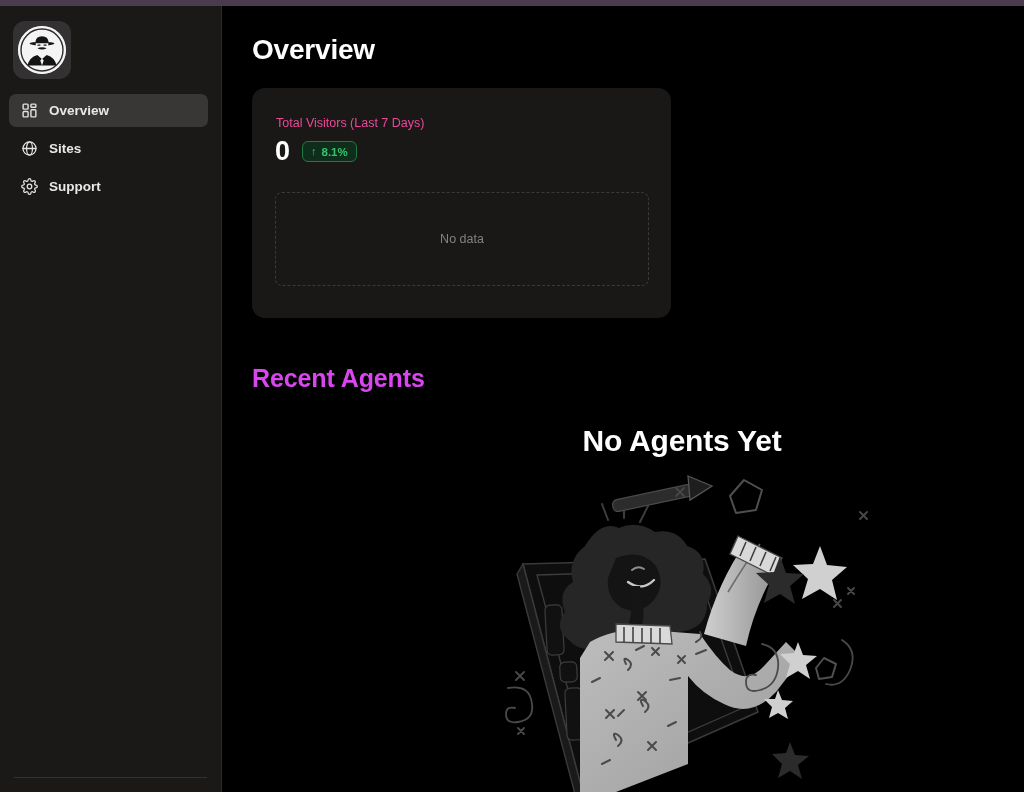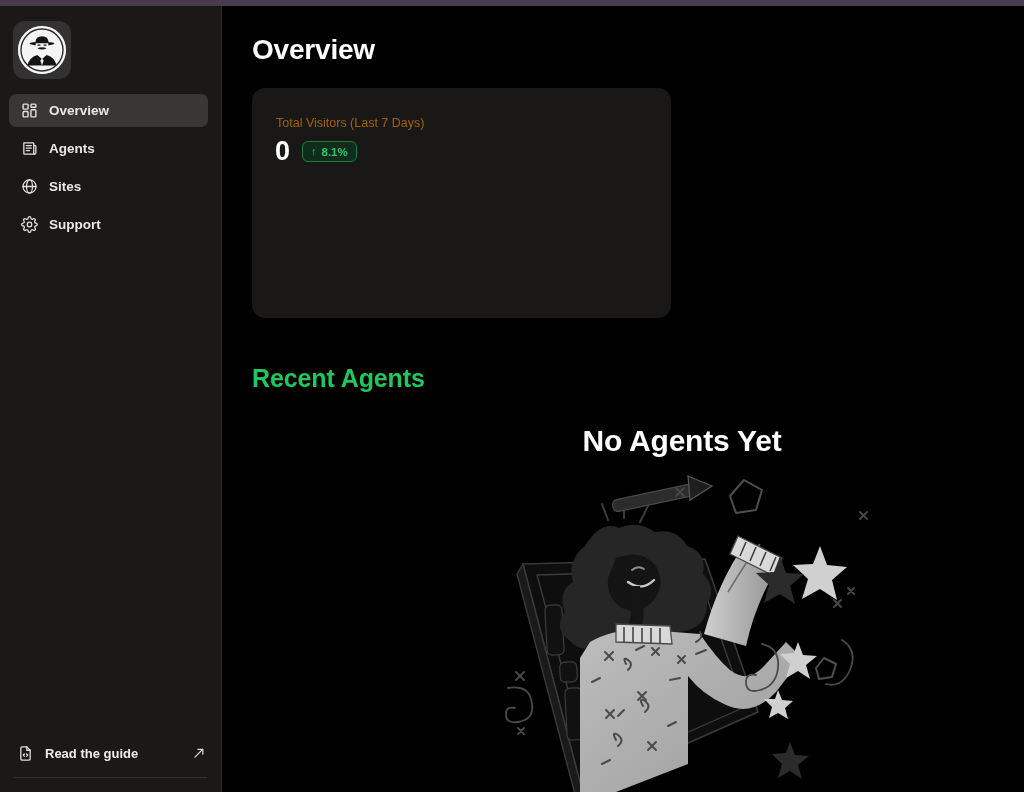--- a/index.html
+++ b/index.html
@@ -141,21 +141,21 @@
     top: 82px; left: 30px;
     width: 419px;
     height: 230px;
     background: #191817;
     border-radius: 13px;
   }
   .stat-label {
     position: absolute;
     top: 28px; left: 24px;
     font-size: 12.5px;
-    color: #a16207;
+    color: #ec4899;
   }
   .stat-row {
     position: absolute;
     top: 50px; left: 23px;
     display: flex;
     align-items: center;
     gap: 12px;
   }
   .stat-value {
     font-size: 27px;
@@ -190,21 +190,21 @@
     justify-content: center;
     color: #82827f;
     font-size: 12.5px;
   }
 
   .section-title {
     position: absolute;
     top: 358px; left: 30px;
     font-size: 25px;
     font-weight: 700;
-    color: #22c55e;
+    color: #d946ef;
     letter-spacing: -0.1px;
   }
 
   .empty-state {
     position: absolute;
     top: 400px; left: 0;
     width: 802px;
     height: 392px;
   }
   .empty-title {
@@ -267,32 +267,20 @@
           <svg width="17" height="17" viewBox="0 0 24 24" fill="none" stroke="currentColor" stroke-width="2" stroke-linecap="round" stroke-linejoin="round">
             <rect x="3" y="3" width="7" height="7" rx="1.2"></rect>
             <rect x="14" y="3" width="7" height="4.5" rx="1.2"></rect>
             <rect x="14" y="11" width="7" height="10" rx="1.2"></rect>
             <rect x="3" y="13.5" width="7" height="7.5" rx="1.2"></rect>
           </svg>
         </span>
         <span>Overview</span>
       </div>
 
-      <div class="nav-item">
-        <span class="nav-icon">
-          <svg width="17" height="17" viewBox="0 0 24 24" fill="none" stroke="currentColor" stroke-width="1.8" stroke-linecap="round" stroke-linejoin="round">
-            <path d="M4 4h13a1 1 0 0 1 1 1v14a1 1 0 0 0 1 1H5a1 1 0 0 1-1-1z"></path>
-            <path d="M18 8h2a1 1 0 0 1 1 1v9a2 2 0 0 1-2 2"></path>
-            <line x1="7.5" y1="8" x2="14.5" y2="8"></line>
-            <line x1="7.5" y1="11.5" x2="14.5" y2="11.5"></line>
-            <line x1="7.5" y1="15" x2="12" y2="15"></line>
-          </svg>
-        </span>
-        <span>Agents</span>
-      </div>
 
       <div class="nav-item">
         <span class="nav-icon">
           <svg width="17" height="17" viewBox="0 0 24 24" fill="none" stroke="currentColor" stroke-width="1.8" stroke-linecap="round" stroke-linejoin="round">
             <circle cx="12" cy="12" r="9.2"></circle>
             <line x1="2.8" y1="12" x2="21.2" y2="12"></line>
             <ellipse cx="12" cy="12" rx="4.2" ry="9.2"></ellipse>
           </svg>
         </span>
         <span>Sites</span>
@@ -305,56 +293,42 @@
             <path d="M19.4 15a1.6 1.6 0 0 0 .32 1.77l.06.06a2 2 0 1 1-2.83 2.83l-.06-.06A1.6 1.6 0 0 0 15 19.4a1.6 1.6 0 0 0-.97 1.47V21a2 2 0 1 1-4 0v-.09A1.6 1.6 0 0 0 9 19.4a1.6 1.6 0 0 0-1.77.33l-.06.06a2 2 0 1 1-2.83-2.83l.06-.06A1.6 1.6 0 0 0 4.6 15a1.6 1.6 0 0 0-1.47-.97H3a2 2 0 1 1 0-4h.09A1.6 1.6 0 0 0 4.6 9a1.6 1.6 0 0 0-.33-1.77l-.06-.06a2 2 0 1 1 2.83-2.83l.06.06A1.6 1.6 0 0 0 9 4.6a1.6 1.6 0 0 0 .97-1.47V3a2 2 0 1 1 4 0v.09A1.6 1.6 0 0 0 15 4.6a1.6 1.6 0 0 0 1.77-.33l.06-.06a2 2 0 1 1 2.83 2.83l-.06.06A1.6 1.6 0 0 0 19.4 9v0a1.6 1.6 0 0 0 1.47.97H21a2 2 0 1 1 0 4h-.09a1.6 1.6 0 0 0-1.47.97z"></path>
           </svg>
         </span>
         <span>Support</span>
       </div>
 
     </nav>
 
     <div class="sidebar-footer">
 
-      <div class="footer-row">
-        <span class="nav-icon">
-          <svg width="17" height="17" viewBox="0 0 24 24" fill="none" stroke="currentColor" stroke-width="1.8" stroke-linecap="round" stroke-linejoin="round">
-            <path d="M14 2.6H7a1.6 1.6 0 0 0-1.6 1.6v15.6A1.6 1.6 0 0 0 7 21.4h10a1.6 1.6 0 0 0 1.6-1.6V7.2z"></path>
-            <polyline points="13.8 2.6 13.8 7.4 18.6 7.4"></polyline>
-            <polyline points="10.4 12.6 8.8 14.2 10.4 15.8"></polyline>
-            <polyline points="13.6 12.6 15.2 14.2 13.6 15.8"></polyline>
-          </svg>
-        </span>
-        <span class="grow">Read the guide</span>
-        <span class="trail-icon">
-          <svg width="14" height="14" viewBox="0 0 24 24" fill="none" stroke="currentColor" stroke-width="2.1" stroke-linecap="round" stroke-linejoin="round">
-            <line x1="5" y1="19" x2="18" y2="6"></line>
-            <polyline points="10 5.6 18.6 5.6 18.6 14"></polyline>
-          </svg>
-        </span>
-      </div>
 
       <div class="footer-divider"></div>
 
 
     </div>
   </aside>
 
   <main class="main">
 
     <h1 class="page-title">Overview</h1>
 
     <section class="stat-card">
       <div class="stat-label">Total Visitors (Last 7 Days)</div>
       <div class="stat-row">
         <span class="stat-value">0</span>
         <span class="stat-badge">
           <span class="badge-arrow">↑</span>
           <span>8.1%</span>
         </span>
+      </div>
+      <div class="chart-empty">
+        <span>No data</span>
       </div>
     </section>
 
     <h2 class="section-title">Recent Agents</h2>
 
     <section class="empty-state">
       <div class="empty-title">No Agents Yet</div>
 
       <div class="empty-illustration">
         <svg viewBox="0 0 400 324" aria-hidden="true">

